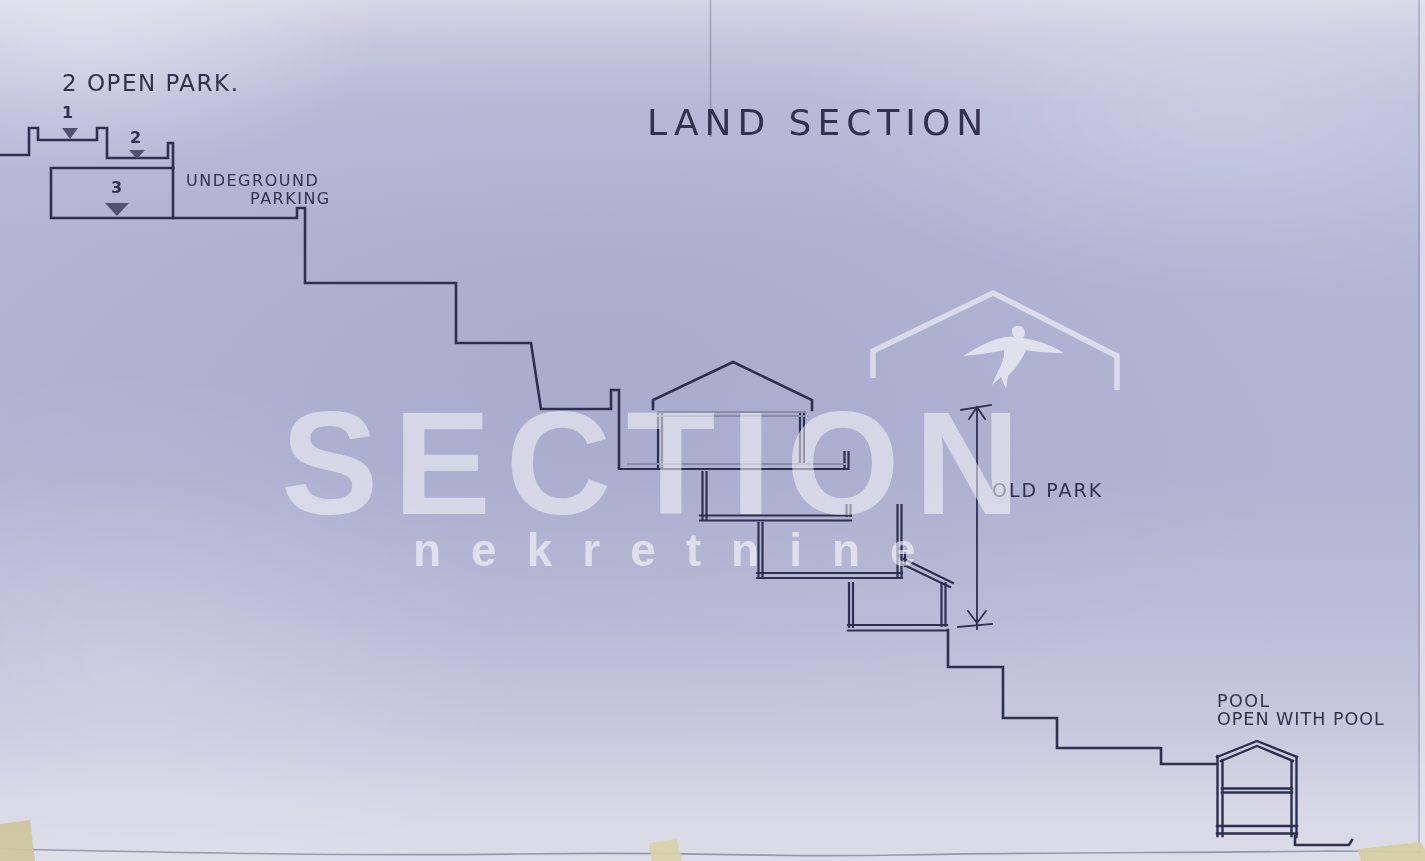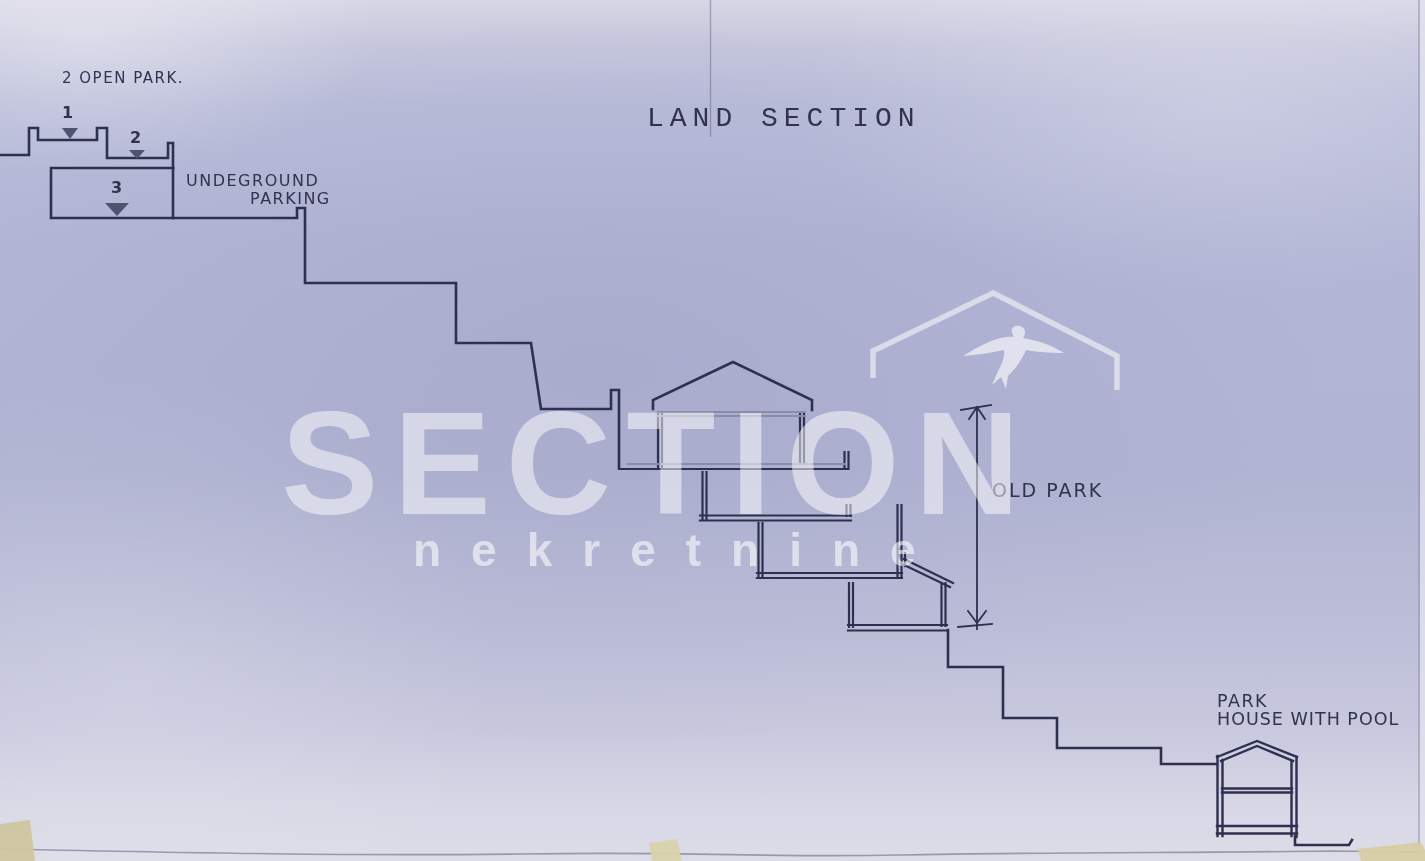--- a/index.html
+++ b/index.html
@@ -15,21 +15,21 @@
       radial-gradient(ellipse 420px 200px at 6% 4%, rgba(255,255,255,.35), transparent 70%),
       radial-gradient(ellipse 520px 420px at 9% 78%, rgba(255,255,255,.16), transparent 72%),
       radial-gradient(ellipse 980px 520px at 42% 42%, rgba(88,92,150,.10), transparent 75%);
   }
   .layer{position:absolute;inset:0;}
   .drawing{position:absolute;left:0;top:0;}
   .lbl{
     position:absolute;color:#31334e;white-space:nowrap;
     font-family:"DejaVu Sans",sans-serif;line-height:1.05;
   }
-  .lbl-title{font-size:28px;letter-spacing:6px;font-family:Liberation Mono, monospace;}
+  .lbl-title{font-size:36px;letter-spacing:6px;}
   .lbl-sm{font-size:16px;letter-spacing:1.5px;}
   .lbl-num{font-size:16px;font-weight:bold;letter-spacing:0;}
   .lbl-old{font-size:19px;letter-spacing:2px;}
   .watermark{position:absolute;inset:0;pointer-events:none;}
   .wm-brand{
     position:absolute;left:281px;top:391px;
     font-family:"Liberation Sans",sans-serif;font-weight:bold;
     font-size:146px;letter-spacing:15px;line-height:1;
     color:rgba(255,255,255,0.50);
   }
@@ -120,29 +120,29 @@
     <g>
       <path d="M710.5,0 V137" stroke="rgba(80,82,110,0.40)" stroke-width="1.4" fill="none"></path>
       <path d="M1419,0 V858" stroke="rgba(128,130,155,0.50)" stroke-width="1.6" fill="none"></path>
     </g>
 
     <path d="M0,849 C200,853 350,856 520,854 C700,851 760,858 900,855 C1050,852 1200,853 1330,851 L1425,852" stroke="rgba(95,97,125,0.55)" stroke-width="1.6" fill="none"></path>
   </svg>
 
   <div class="layer">
     <div class="lbl lbl-title" style="left:647px;top:104px;">LAND SECTION</div>
-    <div class="lbl lbl-sm" style="left:62px;top:71px;font-size:15px;">2 OPEN PARK.</div>
+    <div class="lbl lbl-sm" style="left:62px;top:71px;font-size:23px;">2 OPEN PARK.</div>
     <div class="lbl lbl-num" style="left:62px;top:105px;">1</div>
     <div class="lbl lbl-num" style="left:130px;top:130px;">2</div>
     <div class="lbl lbl-num" style="left:111px;top:180px;">3</div>
     <div class="lbl lbl-sm" style="left:186px;top:173px;">UNDEGROUND</div>
     <div class="lbl lbl-sm" style="left:203px;top:191px;margin-left:47px;">PARKING</div>
     <div class="lbl lbl-old" style="left:992px;top:481px;">OLD PARK</div>
-    <div class="lbl lbl-sm" style="left:1217px;top:692px;font-size:17.5px;">PARK</div>
-    <div class="lbl lbl-sm" style="left:1217px;top:710px;font-size:17.5px;letter-spacing:1px;">HOUSE WITH POOL</div>
+    <div class="lbl lbl-sm" style="left:1217px;top:692px;font-size:17.5px;">POOL</div>
+    <div class="lbl lbl-sm" style="left:1217px;top:710px;font-size:17.5px;letter-spacing:1px;">OPEN WITH POOL</div>
   </div>
 
   <div class="watermark">
     <svg class="drawing" width="1425" height="861" viewBox="0 0 1425 861">
       <path d="M873,378 L873,351 L993,293 L1117,356 L1117,390" stroke="rgba(255,255,255,0.55)" stroke-width="5.5" fill="none" stroke-linejoin="miter"></path>
       <path d="M963,356 C985,342 1003,335 1014,337
                C1009,330 1013,325 1019,326 C1025,327 1027,333 1023,338
                C1041,341 1053,346 1064,353
                C1049,353 1036,352 1026,350
                C1022,360 1014,370 1008,376

